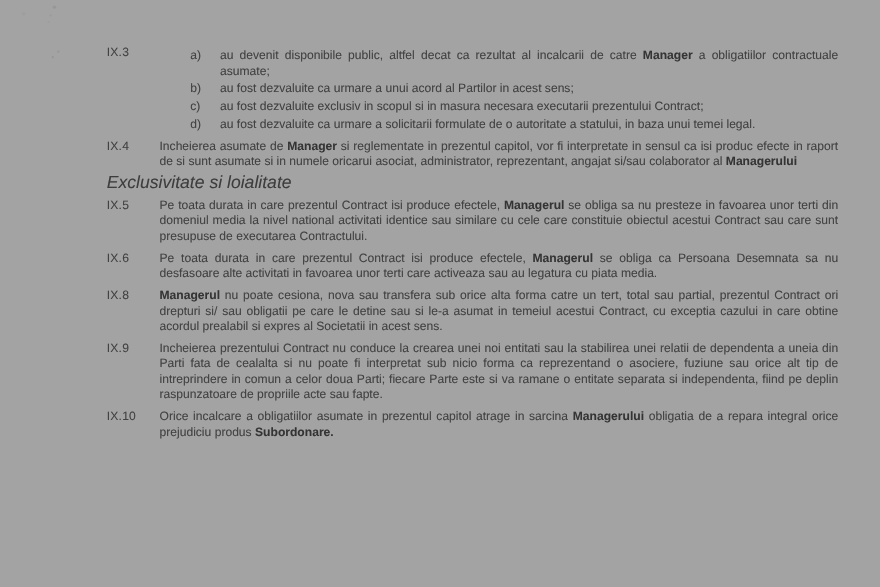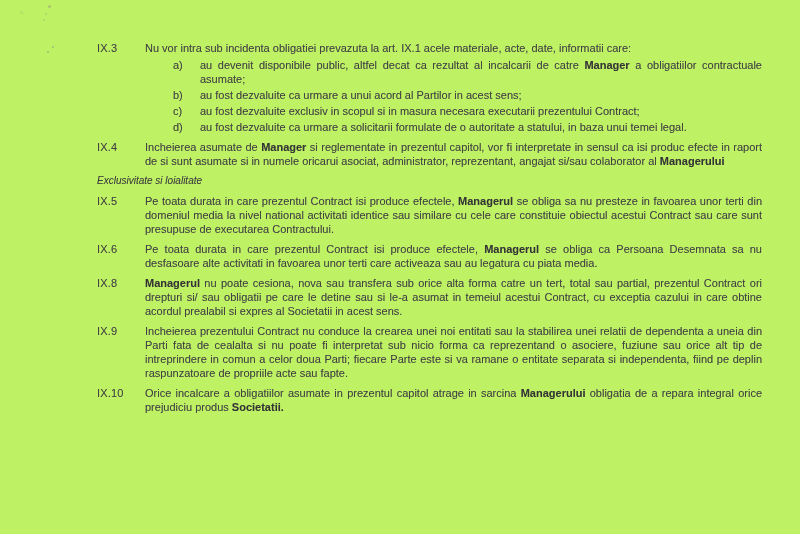--- a/index.html
+++ b/index.html
@@ -5,21 +5,21 @@
   * { box-sizing: border-box; margin: 0; padding: 0; }
   html, body {
     width: 800px; height: 534px;
     background: #ffffff;
     overflow: hidden;
     font-family: "Liberation Sans", "DejaVu Sans", sans-serif;
   }
   .page {
     position: relative;
     width: 800px; height: 534px;
-    background: #bef264;
+    background: #a3a3a3;
   }
   .doc {
     position: relative;
     padding: 41px 38px 0 97px;
     color: #424242;
     font-size: 11px;
     line-height: 14px;
     text-shadow: 0 0 0.6px rgba(90,90,90,0.35);
   }
   .clause {
@@ -39,40 +39,39 @@
   .items { margin-top: 3px; }
   .item {
     display: flex;
     align-items: flex-start;
     margin-top: 2px;
   }
   .letter { flex: 0 0 27px; width: 27px; margin-left: 28px; }
   .itext { flex: 1 1 auto; text-align: justify; min-width: 0; }
   .heading {
     font-style: italic;
-    font-size: 10px;
+    font-size: 16px;
     margin: 0 0 6px 0;
     color: #3d3d3d;
   }
   b { font-weight: bold; color: #343434; }
   .speck {
     position: absolute;
     background: #8a8a8a;
     border-radius: 50%;
   }
 </style>
 </head>
 <body>
 
 <div class="page">
   <main class="doc" id="doc">
       <div class="clause">
         <div class="num">IX.3</div>
         <div class="cbody">
-          <p class="para"><span>Nu vor intra sub incidenta obligatiei prevazuta la art. IX.1 acele materiale, acte, date, informatii care:</span></p>
           <div class="items">
             <div class="item">
               <div class="letter">a)</div>
               <div class="itext"><span>au devenit disponibile public, altfel decat ca rezultat al incalcarii de catre </span><b>Manager</b><span> a obligatiilor contractuale asumate;</span></div>
             </div>
             <div class="item">
               <div class="letter">b)</div>
               <div class="itext"><span>au fost dezvaluite ca urmare a unui acord al Partilor in acest sens;</span></div>
             </div>
             <div class="item">
@@ -113,21 +112,21 @@
       </div>
       <div class="clause">
         <div class="num">IX.9</div>
         <div class="cbody">
           <p class="para"><span>Incheierea prezentului Contract nu conduce la crearea unei noi entitati sau la stabilirea unei relatii de dependenta a uneia din Parti fata de cealalta si nu poate fi interpretat sub nicio forma ca reprezentand o asociere, fuziune sau orice alt tip de intreprindere in comun a celor doua Parti; fiecare Parte este si va ramane o entitate separata si independenta, fiind pe deplin raspunzatoare de propriile acte sau fapte.</span></p>
         </div>
       </div>
       <div class="clause">
         <div class="num">IX.10</div>
         <div class="cbody">
-          <p class="para"><span>Orice incalcare a obligatiilor asumate in prezentul capitol atrage in sarcina </span><b>Managerului</b><span> obligatia de a repara integral orice prejudiciu produs </span><b>Societatii.</b></p>
+          <p class="para"><span>Orice incalcare a obligatiilor asumate in prezentul capitol atrage in sarcina </span><b>Managerului</b><span> obligatia de a repara integral orice prejudiciu produs </span><b>Subordonare.</b></p>
         </div>
       </div>
     </main>
 <div class="speck" style="left: 48px; top: 5px; width: 3px; height: 3px; opacity: 0.45;"></div>
     <div class="speck" style="left: 45px; top: 13px; width: 2px; height: 2px; opacity: 0.3;"></div>
     <div class="speck" style="left: 43px; top: 19px; width: 2px; height: 2px; opacity: 0.25;"></div>
     <div class="speck" style="left: 52px; top: 46px; width: 2px; height: 2px; opacity: 0.5;"></div>
     <div class="speck" style="left: 47px; top: 51px; width: 2px; height: 2px; opacity: 0.5;"></div>
     <div class="speck" style="left: 20px; top: 11px; width: 3px; height: 3px; opacity: 0.18;"></div>
   </div>

